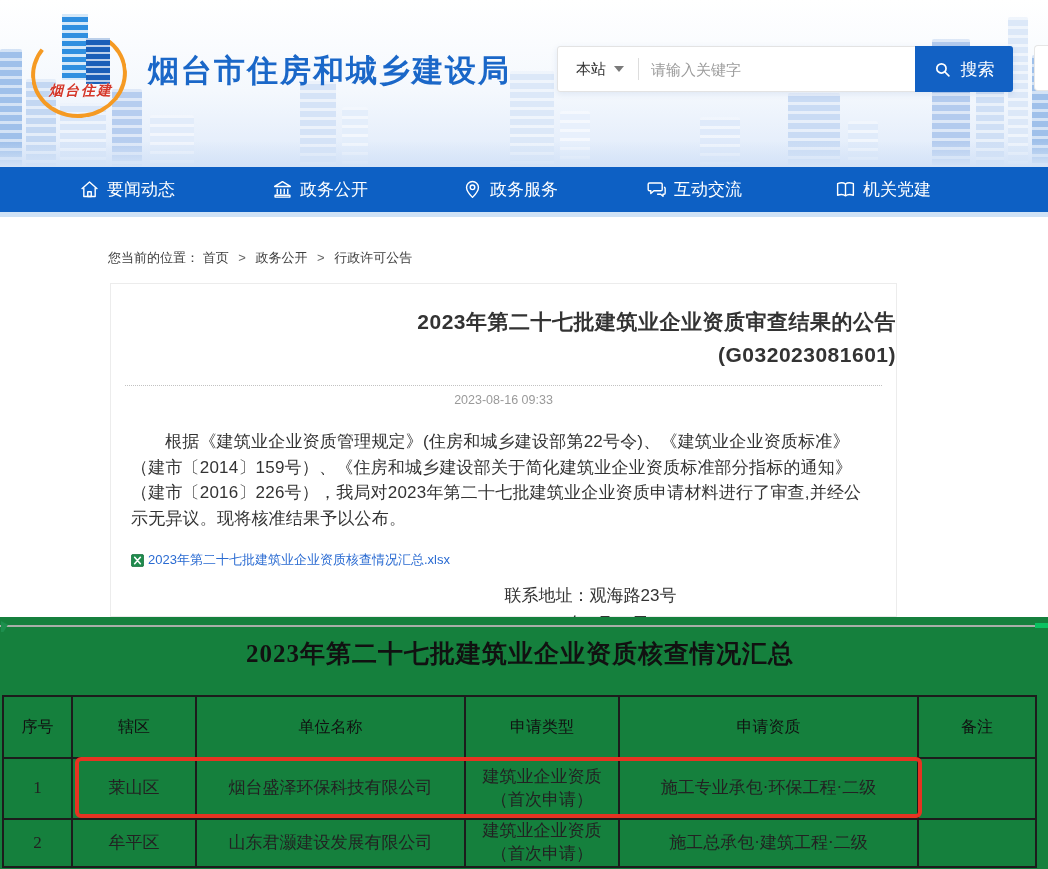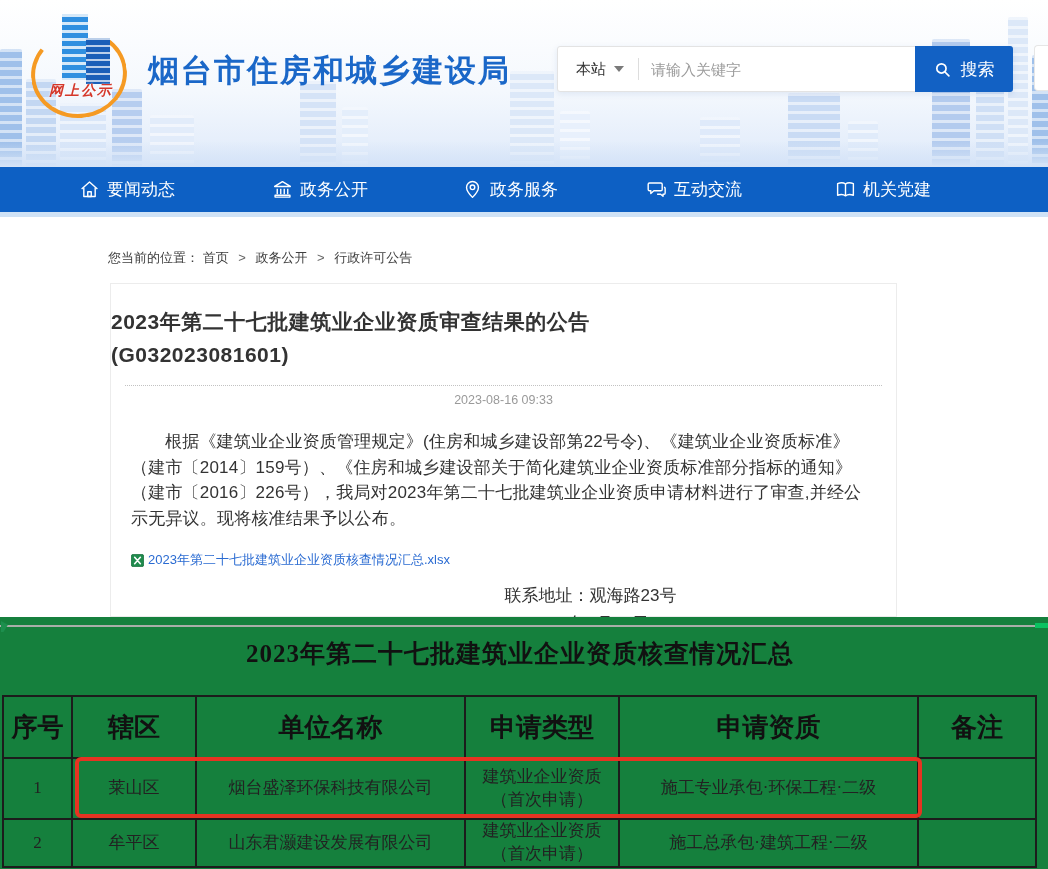--- a/index.html
+++ b/index.html
@@ -54,21 +54,21 @@
   .nav-item svg { width:21px; height:21px; }
 
   
   .breadcrumb { position:absolute; top:249px; left:108px; font-size:13px; color:#404040; }
   .breadcrumb .sep { margin:0 6px; color:#666; }
   .crumb { cursor:pointer; }
 
   
   .card { position:absolute; left:110px; top:283px; width:787px; height:334px;
           background:#fff; border:1px solid #ececec; }
-  .art-title { margin-top:22px; text-align:left; font-size:21px; font-weight:600; color:#333;
+  .art-title { margin-top:22px; text-align:right; font-size:21px; font-weight:600; color:#333;
                line-height:1.55; letter-spacing:.5px; }
   .dotline { margin:14px 14px 0 14px; border-bottom:1px dotted #c2c2c2; }
   .art-date { margin-top:7px; text-align:center; font-size:12.5px; color:#9a9a9a; }
   .art-body { margin:22px 18px 0 20px; font-size:17px; color:#333; line-height:1.5;
               text-indent:2em; letter-spacing:.2px; }
   .attach { margin:20px 0 0 20px; display:flex; align-items:center; gap:4px; }
   .attach a { font-size:13px; color:#2a6bd2; text-decoration:none; cursor:pointer; }
   .contact { margin-top:13px; padding-left:174px; text-align:center; font-size:17px; color:#333;
              line-height:1.65; }
 
@@ -78,21 +78,21 @@
   .xls-green-left { position:absolute; left:1px; top:4px; width:7px; height:11px; background:#1d8f4e;
                     clip-path:polygon(0 0, 100% 35%, 35% 100%, 0 100%); }
   .xls-green-right { position:absolute; left:1035px; top:6px; width:13px; height:5px; background:#0bc261; }
   .xls-title { position:absolute; left:0; top:20px; width:1040px; text-align:center;
                font-family:"Liberation Serif","DejaVu Serif",serif; font-weight:bold;
                font-size:25px; color:#111; letter-spacing:1px; }
   table.grid { position:absolute; left:2px; top:78px; border-collapse:collapse;
                font-family:"Liberation Serif","DejaVu Serif",serif; table-layout:fixed; }
   table.grid th, table.grid td { border:2px solid #1c1c1c; text-align:center; vertical-align:middle;
                padding:0 6px; overflow:hidden; }
-  table.grid th { height:62px; font-size:26px; font-weight:bold; color:#111; }
+  table.grid th { height:62px; font-size:16px; font-weight:normal; color:#111; }
   table.grid td { font-size:17px; color:#222; line-height:1.35; }
   tr.r1 td { height:61px; }
   tr.r2 td { height:48px; }
   .c0{width:69px;} .c1{width:124px;} .c2{width:269px;} .c3{width:154px;} .c4{width:299px;} .c5{width:118px;}
 
   .hl-box { position:absolute; left:75px; top:140px; width:847px; height:61px;
             border:4px solid #e63322; border-radius:6px; pointer-events:none; }
 </style>
 </head>
 <body>
@@ -117,21 +117,21 @@
       <div class="bld" style="left:976px;width:28px; height:82px;  background-color:#cfdff5;"></div>
       <div class="bld" style="left:1008px;width:20px;height:150px; background-color:#dce8f8;"></div>
       <div class="bld" style="left:1032px;width:16px;height:112px; background-color:#9fc0ea;"></div>
       <div class="header-fade"></div>
     </div>
 
     <div class="logo">
       <div class="arc"></div>
       <div class="tower1"></div>
       <div class="tower2"></div>
-      <div class="banner">网上公示</div>
+      <div class="banner">烟台住建</div>
     </div>
 
     <div class="site-title">烟台市住房和城乡建设局</div>
 
     <div class="search-wrap">
       <div class="search-scope">
         <span>本站</span>
         <span class="caret-down"></span>
       </div>
       <div class="search-divider"></div>

